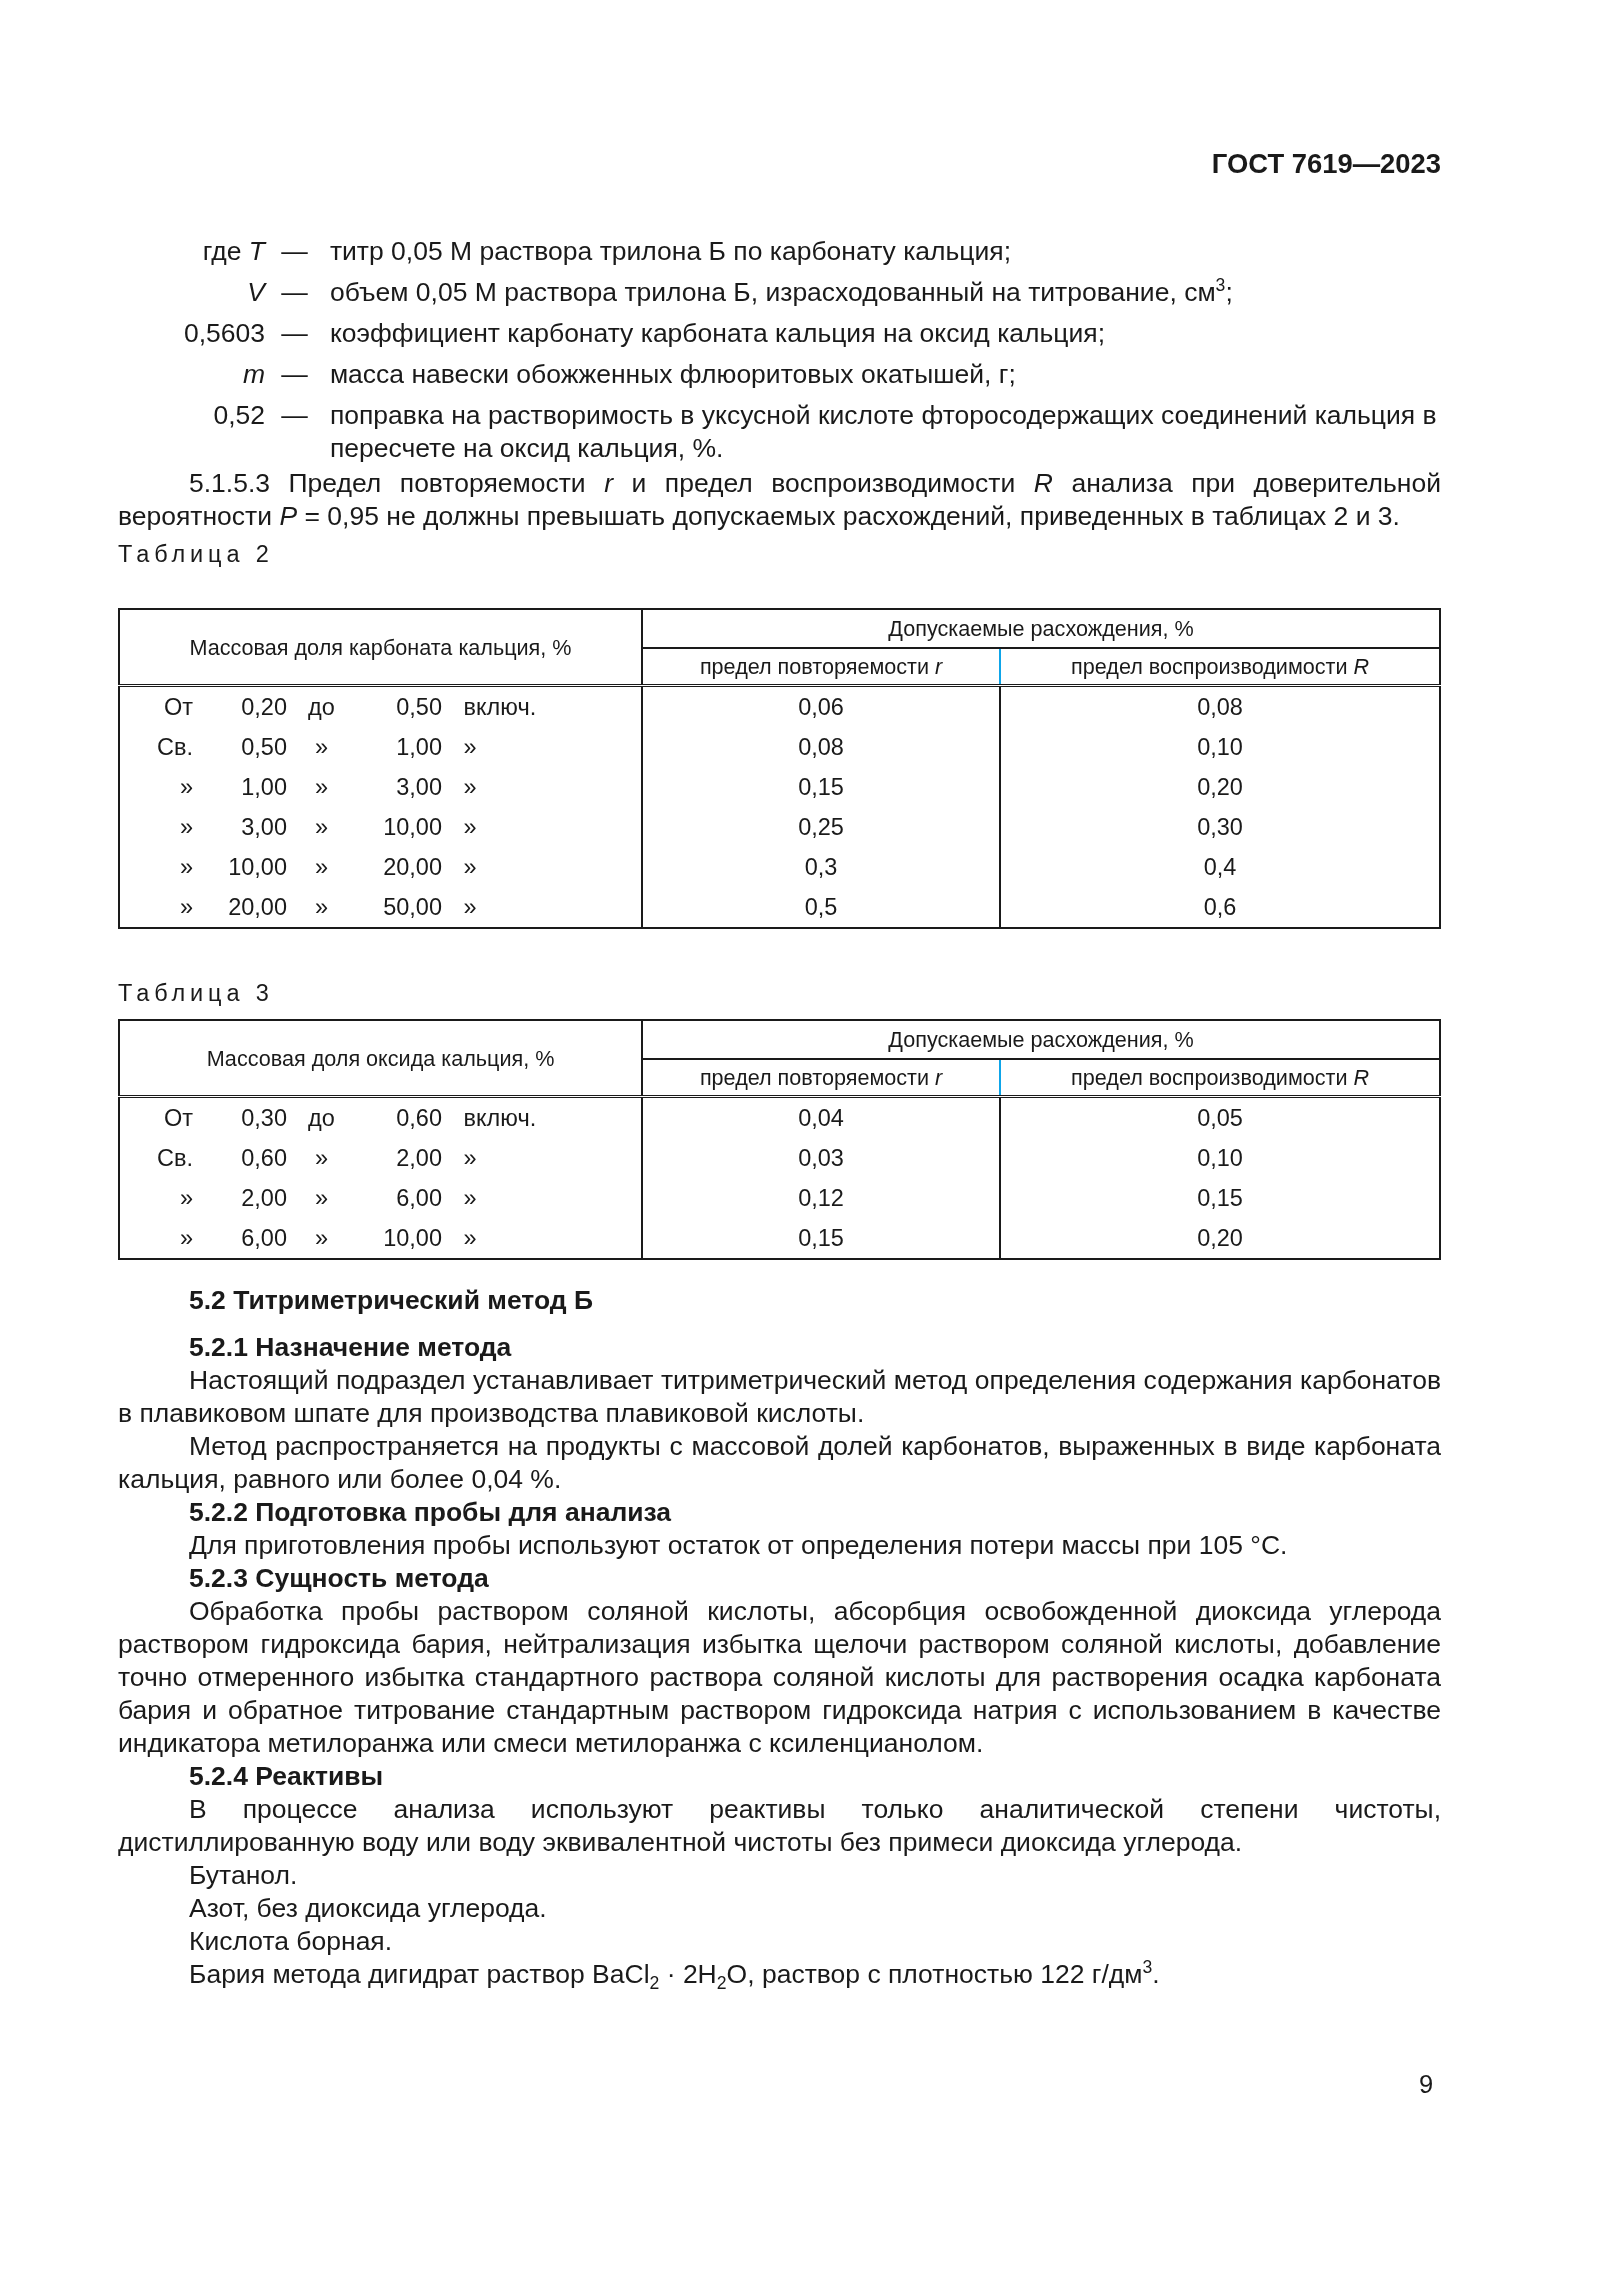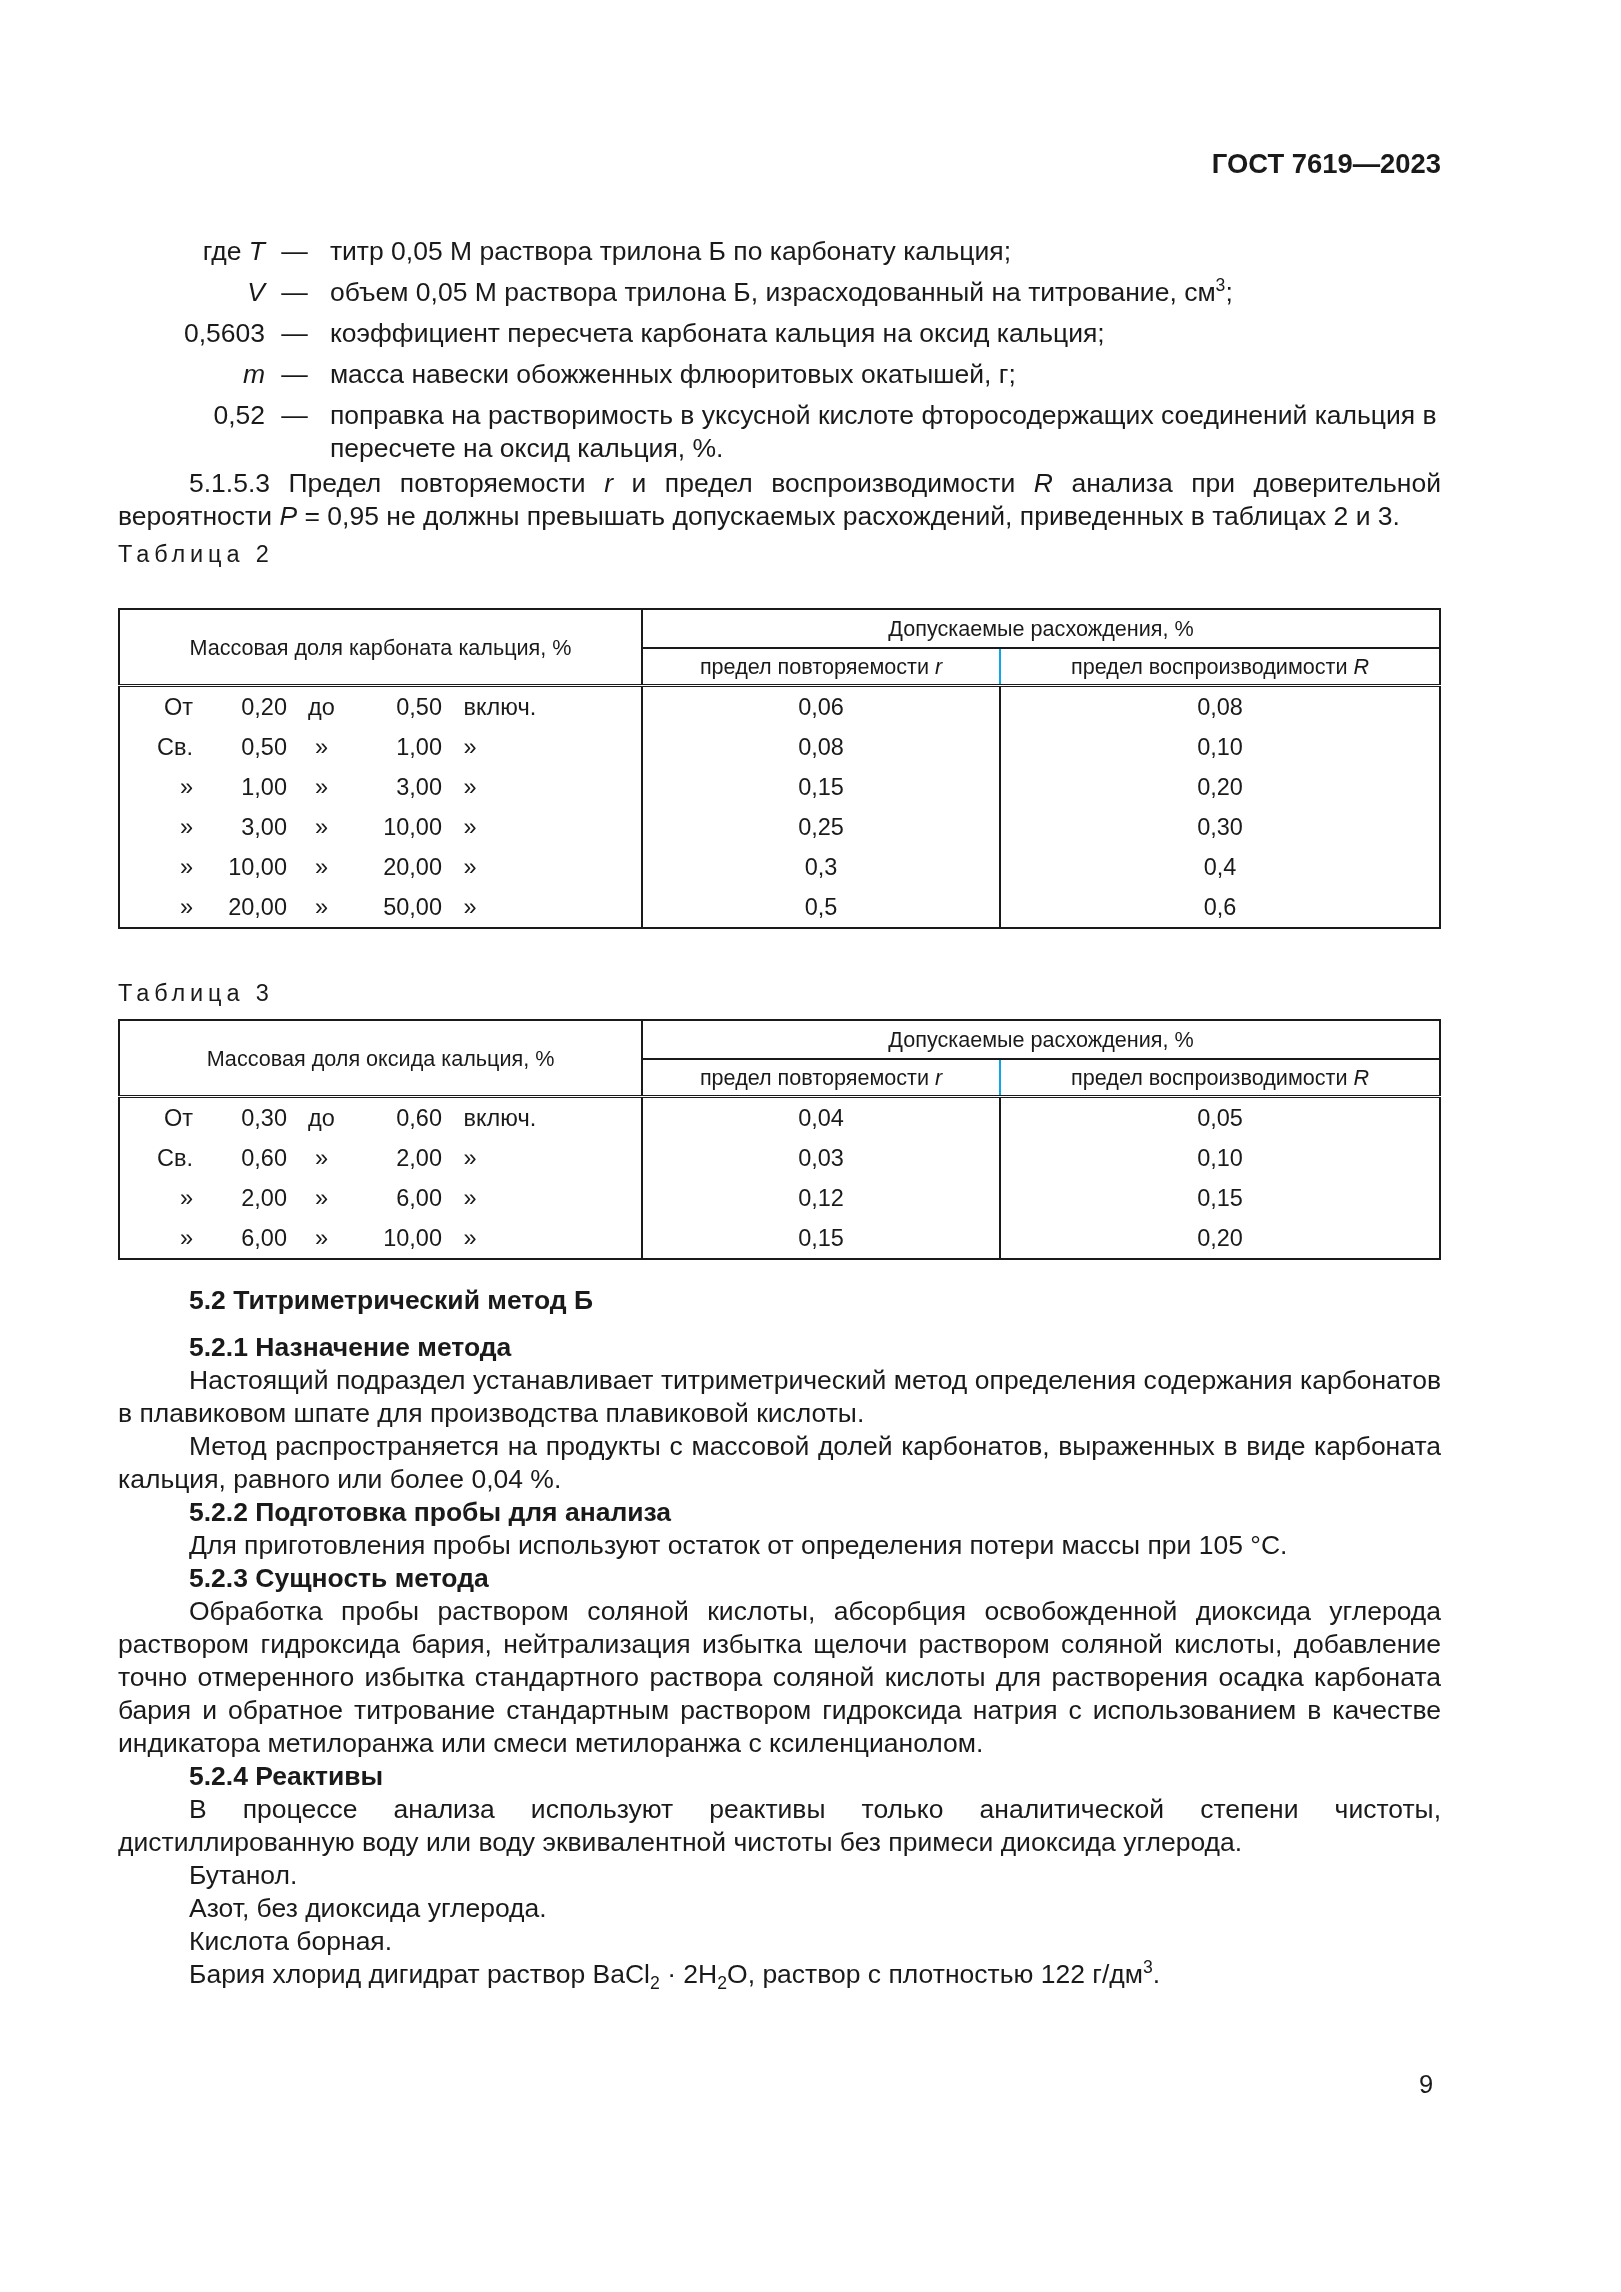--- a/index.html
+++ b/index.html
@@ -51,21 +51,21 @@
     <div class="def-text">титр 0,05 М раствора трилона Б по карбонату кальция;</div>
   </div>
   <div class="def-row">
     <div class="def-sym"><i>V</i></div>
     <div class="def-dash">—</div>
     <div class="def-text"><span>объем 0,05 М раствора трилона Б, израсходованный на титрование, см</span><sup>3</sup><span>;</span></div>
   </div>
   <div class="def-row">
     <div class="def-sym">0,5603</div>
     <div class="def-dash">—</div>
-    <div class="def-text">коэффициент пересчета карбоната кальция на оксид кальция;</div>
+    <div class="def-text">коэффициент карбонату карбоната кальция на оксид кальция;</div>
   </div>
   <div class="def-row">
     <div class="def-sym"><i>m</i></div>
     <div class="def-dash">—</div>
     <div class="def-text">масса навески обожженных флюоритовых окатышей, г;</div>
   </div>
   <div class="def-row two">
     <div class="def-sym">0,52</div>
     <div class="def-dash">—</div>
     <div class="def-text">поправка на растворимость в уксусной кислоте фторосодержащих соединений кальция в пересчете на оксид кальция, %.</div>
@@ -241,17 +241,17 @@
   <p class="para">Метод распространяется на продукты с массовой долей карбонатов, выраженных в виде карбоната кальция, равного или более 0,04 %.</p>
   <p class="indent bold">5.2.2 Подготовка пробы для анализа</p>
   <p class="indent">Для приготовления пробы используют остаток от определения потери массы при 105 °С.</p>
   <p class="indent bold">5.2.3 Сущность метода</p>
   <p class="para">Обработка пробы раствором соляной кислоты, абсорбция освобожденной диоксида углерода раствором гидроксида бария, нейтрализация избытка щелочи раствором соляной кислоты, добавление точно отмеренного избытка стандартного раствора соляной кислоты для растворения осадка карбоната бария и обратное титрование стандартным раствором гидроксида натрия с использованием в качестве индикатора метилоранжа или смеси метилоранжа с ксиленцианолом.</p>
   <p class="indent bold">5.2.4 Реактивы</p>
   <p class="para">В процессе анализа используют реактивы только аналитической степени чистоты, дистиллированную воду или воду эквивалентной чистоты без примеси диоксида углерода.</p>
   <p class="indent">Бутанол.</p>
   <p class="indent">Азот, без диоксида углерода.</p>
   <p class="indent">Кислота борная.</p>
-  <p class="indent"><span>Бария хлорид дигидрат раствор BaCl</span><sub>2</sub><span> · 2H</span><sub>2</sub><span>O, раствор с плотностью 122 г/дм</span><sup>3</sup><span>.</span></p>
+  <p class="indent"><span>Бария метода дигидрат раствор BaCl</span><sub>2</sub><span> · 2H</span><sub>2</sub><span>O, раствор с плотностью 122 г/дм</span><sup>3</sup><span>.</span></p>
 </div>
 
 <div class="page-num">9</div>
 
 
 </body></html>

